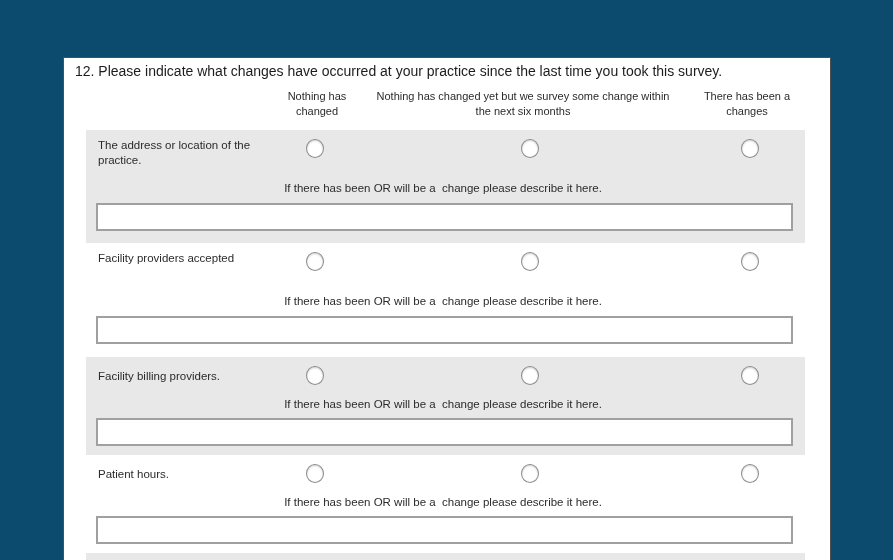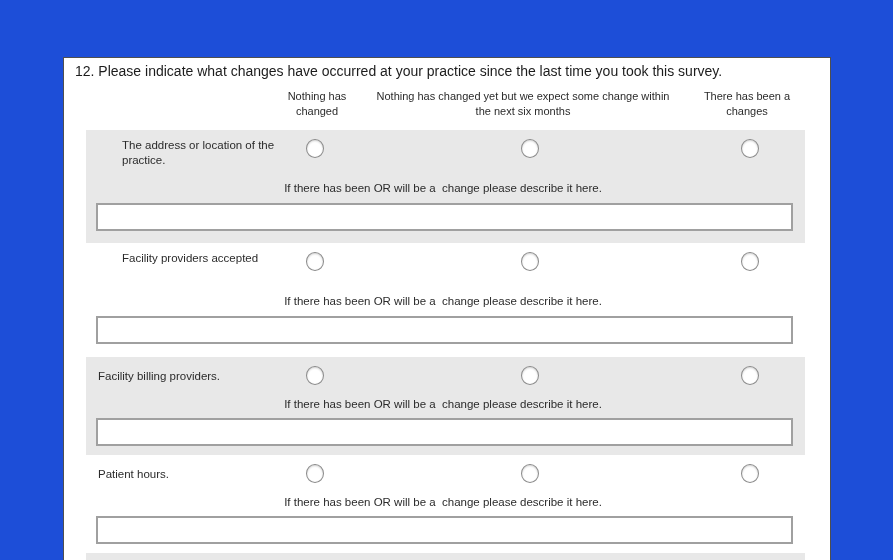--- a/index.html
+++ b/index.html
@@ -1,17 +1,17 @@
 <!DOCTYPE html>
 <html><head>
 <meta charset="utf-8">
 <style>
   html,body{margin:0;padding:0;background:#ffffff;}
   .page{
-    position:relative;width:893px;height:560px;background:#1d4ed8;
+    position:relative;width:893px;height:560px;background:#0c4a6e;
     overflow:hidden;font-family:"Liberation Sans",sans-serif;color:#2b2b2b;
   }
   .survey-box{
     position:absolute;left:63px;top:57px;width:766px;height:523px;
     border:1px solid #4f4f4f;border-bottom:none;background:#ffffff;
   }
   .q-title{
     position:absolute;left:11px;top:5px;width:745px;
     font-size:14px;color:#1c1c1c;white-space:nowrap;
   }
@@ -26,21 +26,21 @@
   .row{position:absolute;left:22px;width:719px;background:transparent;}
   .row.shaded{background:#e8e8e8;}
   .row--two{height:113px;}
   .row--one{height:98px;}
   .row--partial{height:65px;}
   .row-label{
     position:absolute;left:12px;width:200px;
     font-size:11.5px;line-height:15px;color:#2b2b2b;
   }
   .row-label span{display:block;}
-  .row--two .row-label{top:8px;margin-left:24px;}
+  .row--two .row-label{top:8px;}
   .row--one .row-label{top:12px;}
   .radio{
     position:absolute;width:16px;height:17px;border:1px solid #8a8a8a;
     border-radius:50%;background:#ffffff;
     box-shadow:inset 0 1px 2px rgba(0,0,0,0.18);cursor:pointer;
   }
   .row--two .radio{top:9px;}
   .row--one .radio{top:9px;}
   .radio.c1{left:220px;}
   .radio.c2{left:435px;}
@@ -65,21 +65,21 @@
 <div class="page">
   <div class="survey-box">
 
     <div class="q-title">12. Please indicate what changes have occurred at your practice since the last time you took this survey.</div>
 
     <div class="col-header col-h1">
       <span>Nothing has</span>
       <span>changed</span>
     </div>
     <div class="col-header col-h2">
-      <span>Nothing has changed yet but we expect some change within</span>
+      <span>Nothing has changed yet but we survey some change within</span>
       <span>the next six months</span>
     </div>
     <div class="col-header col-h3">
       <span>There has been a</span>
       <span>changes</span>
     </div>
 
     <div class="row shaded row--two" style="top:72px;">
       <div class="row-label">
         <span>The address or location of the</span>

